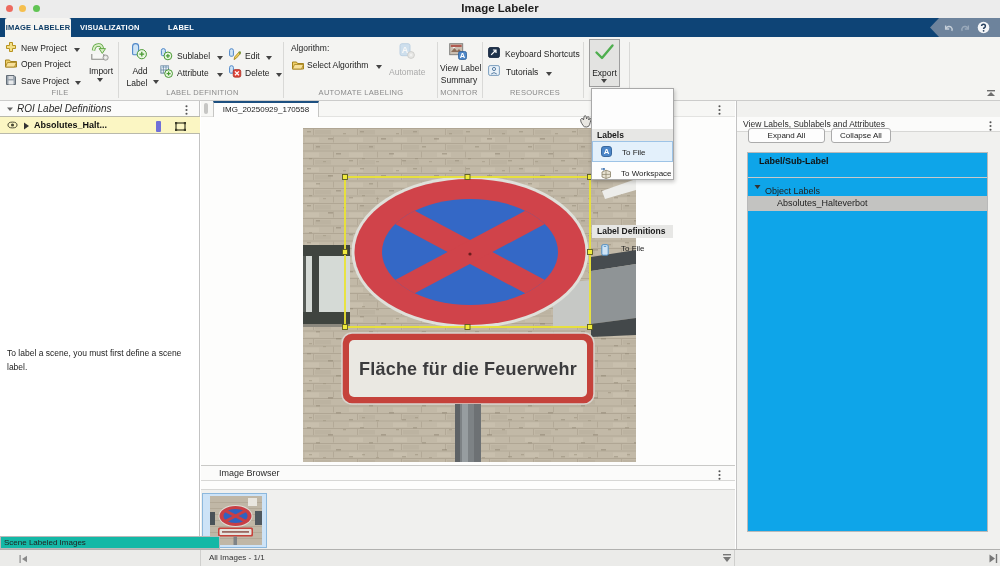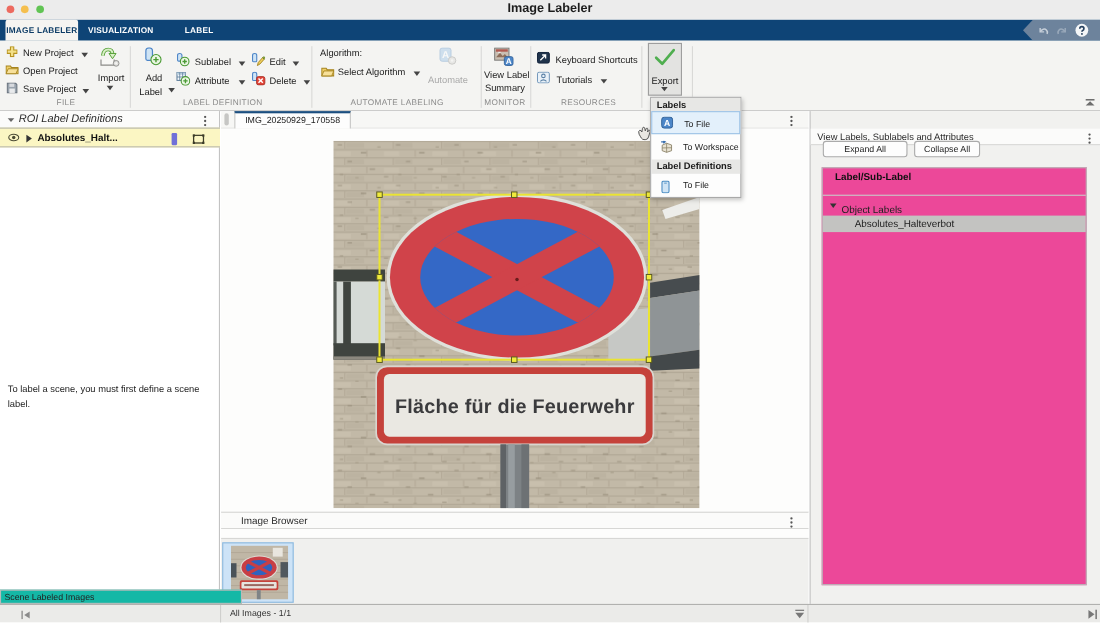--- a/index.html
+++ b/index.html
@@ -37,31 +37,31 @@
   #docarea { position:absolute; left:0; top:16px; width:534px; height:348px; background:#fdfdfc; }
 
   #browserhdr { position:absolute; left:0; top:364px; width:534px; height:16px; background:#fbfbfa; border-top:1px solid #c9c9c7; border-bottom:1px solid #d7d7d5; font-size:9px; color:#2a2a2a; line-height:15px; }
   #browserstrip { position:absolute; left:0; top:380px; width:534px; height:9px; background:#fdfdfc; border-bottom:1px solid #d7d7d5; }
   #thumbarea { position:absolute; left:0; top:389px; width:534px; height:59px; background:#f0f0ee; }
   #thumbsel { position:absolute; left:1px; top:3px; width:65px; height:55px; background:#cde3f7; border:1px solid #8cb8dd; }
 
   #rightpanel { left:736px; top:101px; width:264px; height:448px; background:#f1f1ef; border-left:1px solid #c3c3c3; }
   #rphdr { position:absolute; left:0; top:0; width:264px; height:15px; background:#fbfbfa; border-bottom:1px solid #d7d7d5; font-size:8.5px; color:#2a2a2a; line-height:14px;margin-top:16px; }
   .btn { position:absolute; background:#fdfdfd; border:1px solid #ababab; border-radius:3px; font-size:8px; color:#222; text-align:center; }
-  #rptable { position:absolute; left:10px; top:51px; width:241px; height:380px; background:#ec4899; border:1px solid #b9b9b9; }
+  #rptable { position:absolute; left:10px; top:51px; width:241px; height:380px; background:#0ea5e9; border:1px solid #b9b9b9; }
   #rpth { height:25px; border-bottom:1px solid #c9c9c9; font-size:9px; font-weight:bold; color:#111; line-height:16px; padding-left:11px; }
   .rprow { height:22px; font-size:9px; color:#222; line-height:21px; }
 
   
   #scenebar { left:0; top:536px; width:220px; height:13px; background:#14b8a6; border:1px solid #b9b9b9; font-size:8px; color:#222; line-height:11px; padding-left:3px; }
   #statusbar { left:0; top:549px; width:1000px; height:17px; background:#ebebe9; border-top:1px solid #b1b1af; font-size:8px; color:#333; }
 
   
   #menu { left:591px; top:88px; width:83px; height:92px; white-space:nowrap; background:#fdfdfd; border:1px solid #a9a9a9; box-shadow:1px 2px 4px rgba(0,0,0,.22); font-size:8px; color:#222; z-index:50; }
-  .mhdr { height:12px; background:#e7e7e5; font-weight:bold; font-size:8.5px; line-height:12px; padding-left:5px; color:#1a1a1a; }
+  .mhdr { height:12px; background:#e7e7e5; font-weight:bold; font-size:8.5px; line-height:12px; padding-left:5px; color:#1a1a1a;margin-top:40px; }
   .mitem { position:relative; height:21px; line-height:21px; padding-left:29px; }
   .mitem.hl { background:#e3f0fb; border:1px solid #9dc3e6; height:21px; }
   .micon { position:absolute; left:8px; top:50%; margin-top:-5.5px; width:11px; height:11px; }
 </style>
 </head>
 <body>
 
 <div class="abs" id="titlebar">
   <div class="tl" style="left:6px;  background:#ed6a5f;"></div>
   <div class="tl" style="left:19px; background:#f5bf4e;"></div>

